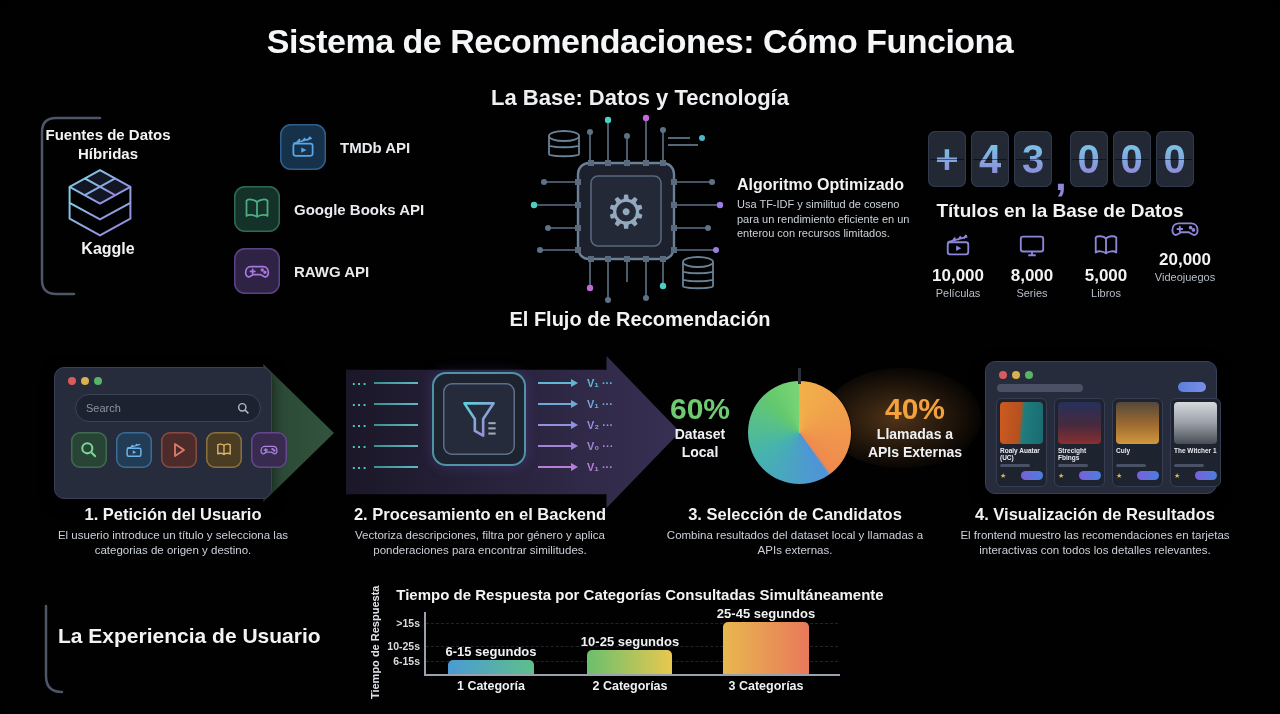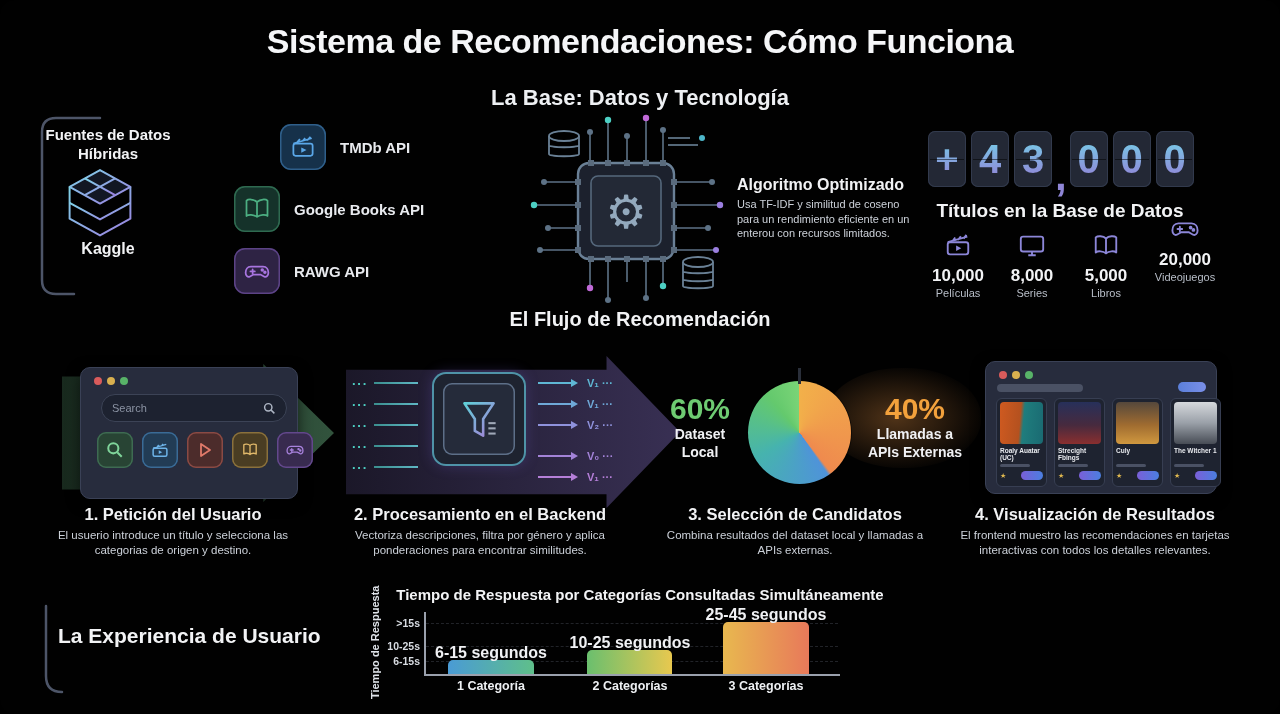--- a/index.html
+++ b/index.html
@@ -94,21 +94,21 @@
   
   .exp-head{left:58px;top:624px;font-size:21px;font-weight:700;}
   .chart-title{left:380px;top:586px;width:520px;text-align:center;font-size:15px;font-weight:700;}
   .ylab{left:338px;top:604px;width:76px;height:76px;display:flex;align-items:center;justify-content:center;}
   .ylab span{transform:rotate(-90deg);white-space:nowrap;font-size:11px;font-weight:700;color:#dfe3e9;line-height:1.15;text-align:center;}
   .ytick{position:absolute;width:48px;text-align:right;font-size:10.5px;font-weight:700;color:#d8dce2;}
   .gline{position:absolute;left:426px;width:412px;height:0;border-top:1px dashed rgba(150,160,180,.22);}
   .axis-y{left:424px;top:612px;width:2px;height:64px;background:#9aa0ac;}
   .axis-x{left:424px;top:674px;width:416px;height:2px;background:#9aa0ac;}
   .bar{position:absolute;border-radius:5px 5px 0 0;}
-  .bar-lbl{position:absolute;font-size:16px;font-weight:700;color:#f0f1f4;white-space:nowrap;transform:translateX(-50%);}
+  .bar-lbl{position:absolute;font-size:13px;font-weight:700;color:#f0f1f4;white-space:nowrap;transform:translateX(-50%);}
   .x-lbl{position:absolute;top:679px;font-size:12.5px;font-weight:700;color:#eef0f3;transform:translateX(-50%);white-space:nowrap;}
 </style>
 </head>
 <body>
 
 <div id="stage">
 
   <div class="abs page-title">Sistema de Recomendaciones: Cómo Funciona</div>
 
   <div class="abs sec-head" style="left:0;right:0;top:85px;text-align:center;">La Base: Datos y Tecnología</div>
@@ -306,21 +306,21 @@
     <div class="num">20,000</div>
     <div class="lbl">Videojuegos</div>
   </div>
 
   <div class="abs flow-head">El Flujo de Recomendación</div>
 
   <div class="abs arrow1"></div>
   <div class="abs arrow2"></div>
   <div class="abs blob3"></div>
 
-  <div class="abs mock-win" style="left:80px;top:367px;width:216px;height:130px;">
+  <div class="abs mock-win" style="left:54px;top:367px;width:216px;height:130px;">
     <div class="lights">
       <i style="background:#d95b5b"></i>
       <i style="background:#d9b04f"></i>
       <i style="background:#58b368"></i>
     </div>
     <div class="search-pill" style="left:20px;top:26px;width:164px;height:26px;">
       <span>Search</span>
       <svg width="13" height="13" viewBox="0 0 16 16">
         <circle cx="6.5" cy="6.5" r="4.5" fill="none" stroke="#aeb6c4" stroke-width="1.8"></circle>
         <line x1="10" y1="10" x2="14" y2="14" stroke="#aeb6c4" stroke-width="1.8"></line>
@@ -409,21 +409,21 @@
 
   <div class="abs" style="left:538px;top:376px;">
     <div class="out-row" style="margin-bottom:7px;color:#5fb7d4;">
         <span class="out-line" style="background:#5fb7d4;"></span>
         <span class="out-lbl" style="color:#5fb7d4;">V₁ ···</span>
       </div>
     <div class="out-row" style="margin-bottom:7px;color:#6fa9d8;">
         <span class="out-line" style="background:#6fa9d8;"></span>
         <span class="out-lbl" style="color:#6fa9d8;">V₁ ···</span>
       </div>
-    <div class="out-row" style="margin-bottom:17px;color:#8f92dc;">
+    <div class="out-row" style="margin-bottom:7px;color:#8f92dc;">
         <span class="out-line" style="background:#8f92dc;"></span>
         <span class="out-lbl" style="color:#8f92dc;">V₂ ···</span>
       </div>
     <div class="out-row" style="margin-bottom:7px;color:#a383d8;">
         <span class="out-line" style="background:#a383d8;"></span>
         <span class="out-lbl" style="color:#a383d8;">V₀ ···</span>
       </div>
     <div class="out-row" style="color:#b57fd8;">
         <span class="out-line" style="background:#b57fd8;"></span>
         <span class="out-lbl" style="color:#b57fd8;">V₁ ···</span>

